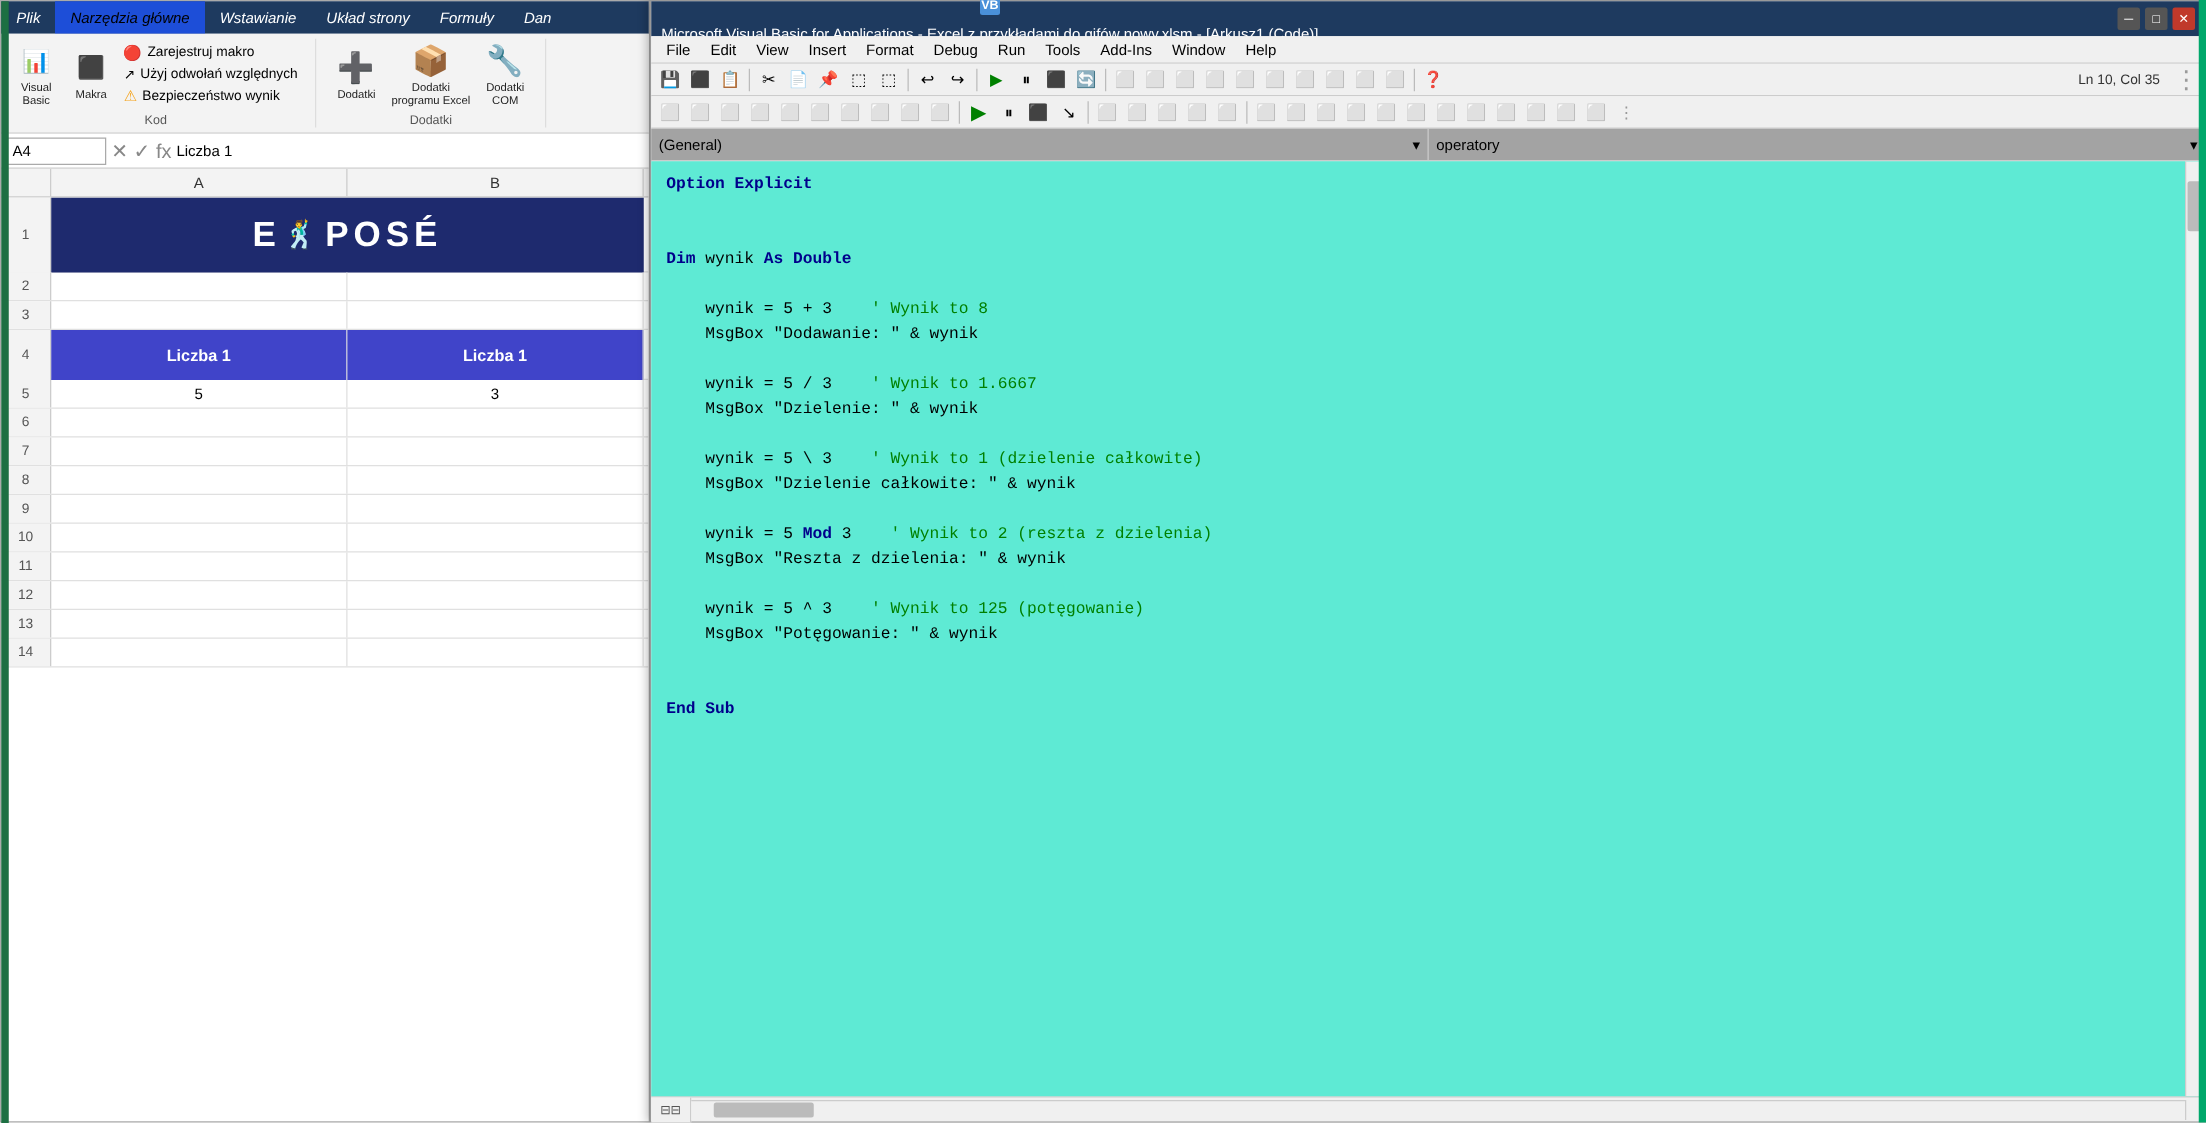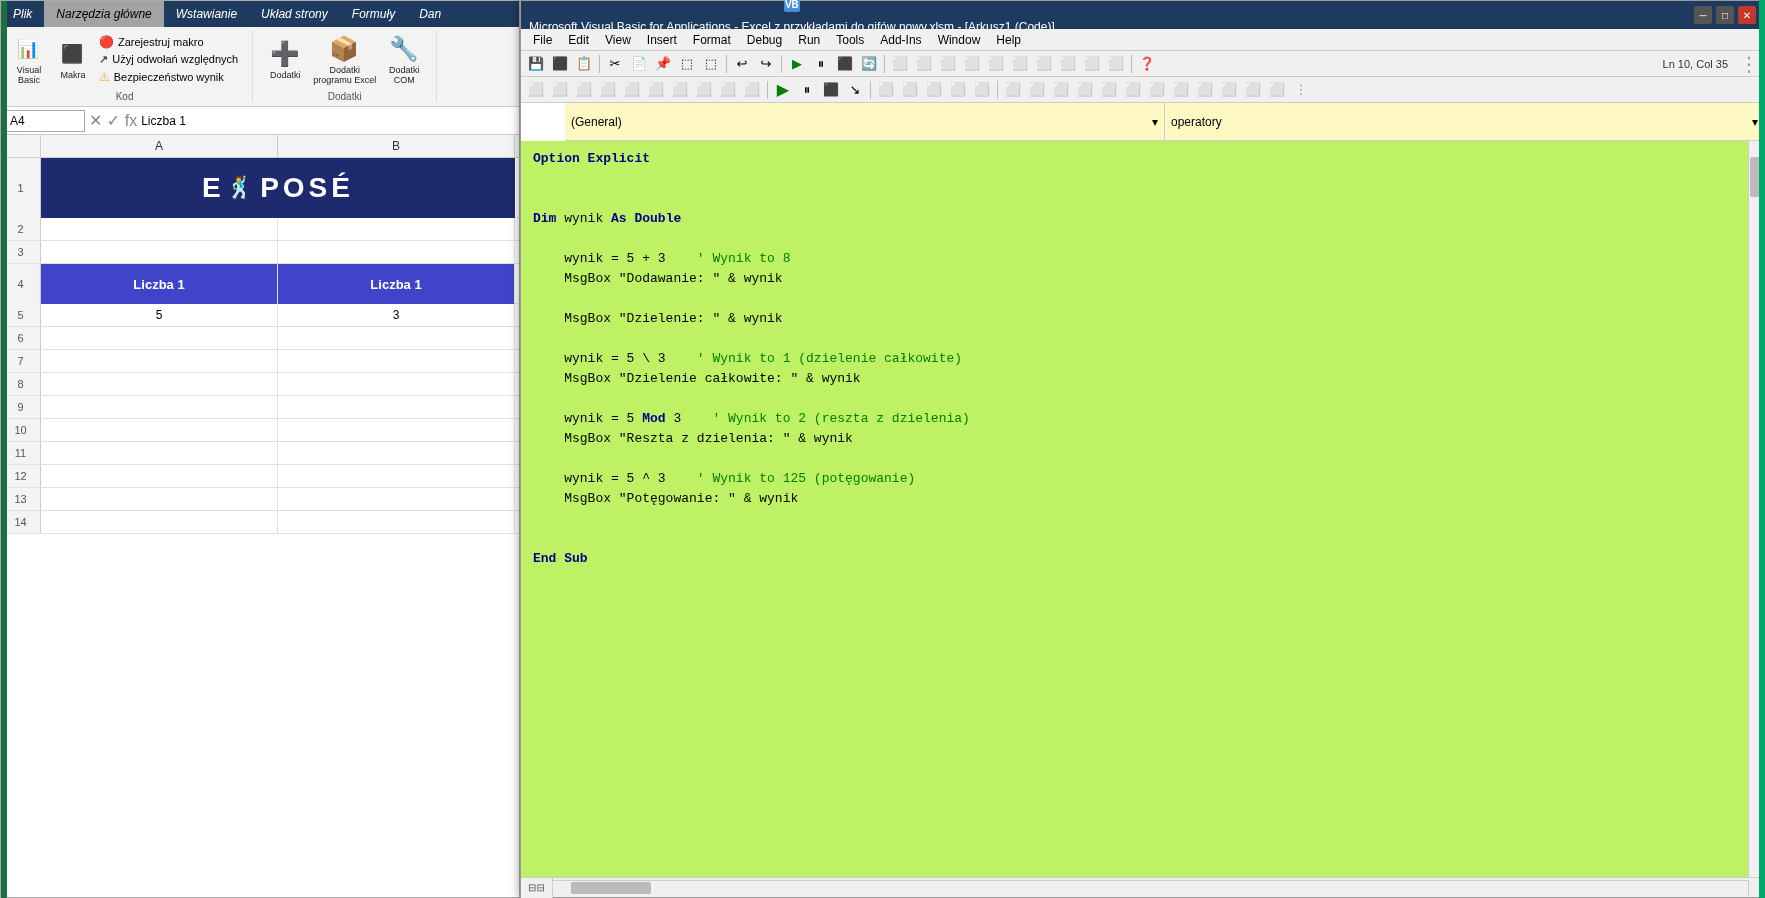--- a/index.html
+++ b/index.html
@@ -28,21 +28,21 @@
       padding: 0 12px;
       display: flex;
       align-items: center;
       font-size: 12px;
       cursor: pointer;
       white-space: nowrap;
       font-style: italic;
     }
 
     .excel-tab.active {
-      background: #a3a3a3;
+      background: #1d4ed8;
       color: #000;
     }
 
     .excel-ribbon-content {
       display: flex;
       align-items: center;
       padding: 4px 8px;
       gap: 12px;
       background: #f3f3f3;
       border-bottom: 1px solid #ccc;
@@ -358,41 +358,40 @@
       border-bottom: 1px solid #ccc;
       height: 26px;
       align-items: center;
       padding: 0 4px;
       gap: 2px;
     }
 
     .vba-dropdowns {
       display: flex;
       border-bottom: 1px solid #ccc;
-      height: 38px;
-      background: #fef9c3;
-      margin-left: 44px;
+      height: 26px;
+      background: #a3a3a3;
     }
 
     .vba-dropdown {
       flex: 1;
       border-right: 1px solid #ccc;
       display: flex;
       align-items: center;
       padding: 0 6px;
       font-size: 12px;
       cursor: pointer;
       justify-content: space-between;
     }
 
     .vba-dropdown:last-child { border-right: none; }
 
     .vba-code-area {
       flex: 1;
-      background: #bef264;
+      background: #5eead4;
       overflow: auto;
       padding: 8px 12px;
       font-family: 'Courier New', monospace;
       font-size: 13px;
       line-height: 1.5;
       position: relative;
     }
 
     .vba-code-area .line {
       white-space: pre;
@@ -758,20 +757,21 @@
 
   <div class="vba-code-area">
     <div class="line"><span class="kw">Option Explicit</span></div>
     <div class="line">&nbsp;</div>
     <div class="line">&nbsp;</div>
     <div class="line"><span class="kw">Dim</span> <span class="normal">wynik</span> <span class="kw">As</span> <span class="kw">Double</span></div>
     <div class="line">&nbsp;</div>
     <div class="line"><span class="normal">    wynik = 5 + 3    </span><span class="comment">' Wynik to 8</span></div>
     <div class="line"><span class="normal">    MsgBox "Dodawanie: " &amp; wynik</span></div>
     <div class="line">&nbsp;</div>
+    <div class="line"><span class="normal">    wynik = 5 / 3    </span><span class="comment">' Wynik to 1.6667</span></div>
     <div class="line"><span class="normal">    MsgBox "Dzielenie: " &amp; wynik</span></div>
     <div class="line">&nbsp;</div>
     <div class="line"><span class="normal">    wynik = 5 \ 3    </span><span class="comment">' Wynik to 1 (dzielenie całkowite)</span></div>
     <div class="line"><span class="normal">    MsgBox "Dzielenie całkowite: " &amp; wynik</span></div>
     <div class="line">&nbsp;</div>
     <div class="line"><span class="normal">    wynik = 5 </span><span class="kw">Mod</span><span class="normal"> 3    </span><span class="comment">' Wynik to 2 (reszta z dzielenia)</span></div>
     <div class="line"><span class="normal">    MsgBox "Reszta z dzielenia: " &amp; wynik</span></div>
     <div class="line">&nbsp;</div>
     <div class="line"><span class="normal">    wynik = 5 ^ 3    </span><span class="comment">' Wynik to 125 (potęgowanie)</span></div>
     <div class="line"><span class="normal">    MsgBox "Potęgowanie: " &amp; wynik</span></div>

